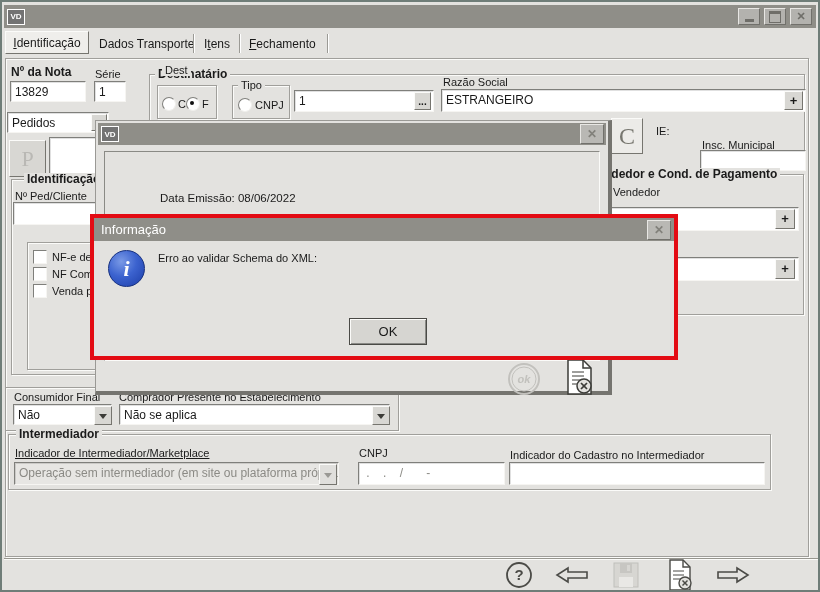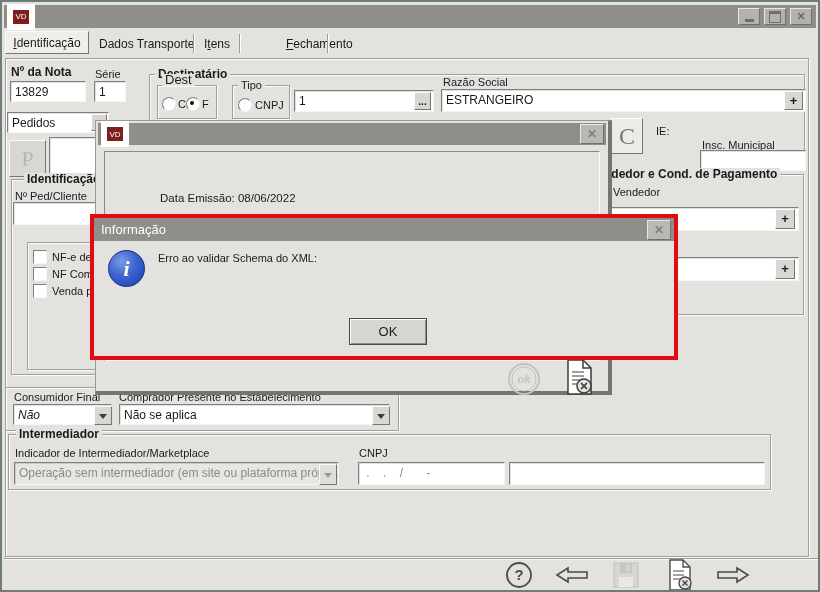--- a/index.html
+++ b/index.html
@@ -1,22 +1,22 @@
 <!DOCTYPE html>
 <html><head>
 <meta charset="utf-8">
 <style>
   html,body{margin:0;padding:0;background:#555;}
   .screen{position:relative;width:820px;height:592px;background:#e3e2df;overflow:hidden;
           font-family:"Liberation Sans",sans-serif;color:#1a1a1a;box-sizing:border-box;
           border:2px solid #6f7d78;}
   .abs{position:absolute;box-sizing:border-box;}
   .tbar{background:#8f8e88;color:#fff;font-weight:bold;font-size:13px;display:flex;align-items:center;}
-  .vd{width:16px;height:14px;background:#7f1d1d;color:#fff;font-size:8px;font-weight:normal;
-      display:flex;align-items:center;justify-content:center;margin:0 6px 0 3px;border:6px solid #ffffff;}
+  .vd{width:16px;height:14px;background:#737373;color:#fff;font-size:8px;font-weight:bold;
+      display:flex;align-items:center;justify-content:center;margin:0 6px 0 3px;border:1px solid #ffffff;}
   .winbtn{width:22px;height:17px;background:#b3b2ae;border:1px solid;border-color:#e8e7e4 #71706b #71706b #e8e7e4;
       display:flex;align-items:center;justify-content:center;color:#6f6e69;font-size:11px;font-weight:bold;}
   .sunken{background:#fff;border:1px solid;border-color:#7f7f7b #f6f5f2 #f6f5f2 #7f7f7b;
       box-shadow:inset 1px 1px 0 rgba(0,0,0,.12);}
   .raised{background:#d8d7d3;border:1px solid;border-color:#fbfbf9 #76756f #76756f #fbfbf9;}
   .etched{border:1px solid #a09f9b;box-shadow:inset 1px 1px 0 #fbfbf9,1px 1px 0 #fbfbf9;}
   .grouplabel{position:absolute;background:#e3e2df;padding:0 3px;font-weight:bold;font-size:12px;line-height:12px;}
   .lbl{font-size:11px;line-height:12px;white-space:nowrap;}
   .val{font-size:12px;line-height:14px;padding:3px 0 0 4px;white-space:nowrap;overflow:hidden;}
   .pre{white-space:pre;}
@@ -59,21 +59,21 @@
     <span class="tabtxt"><span></span><span class="u">I</span><span>dentificação</span></span>
   </div>
   <div class="abs tabtxt" style="left:97px;top:35px;">
     <span>Dados Transporte</span><span class="u"></span><span></span>
   </div>
   <div class="abs sep" style="left:191px;top:32px;height:19px;"></div>
   <div class="abs tabtxt" style="left:202px;top:35px;">
     <span>I</span><span class="u">t</span><span>ens</span>
   </div>
   <div class="abs sep" style="left:237px;top:32px;height:19px;"></div>
-  <div class="abs tabtxt" style="left:247px;top:35px;margin-left:37px;">
+  <div class="abs tabtxt" style="left:247px;top:35px;">
     <span></span><span class="u">F</span><span>echamento</span>
   </div>
   <div class="abs sep" style="left:325px;top:32px;height:19px;"></div>
 
   <div class="abs etched" style="left:3px;top:56px;width:804px;height:499px;"></div>
 
   <div class="abs lbl" style="left:9px;top:64px;font-weight:bold;font-size:12px;">Nº da Nota</div>
   <div class="abs sunken val" style="left:8px;top:79px;width:76px;height:21px;">13829</div>
   <div class="abs lbl" style="left:93px;top:66px;">Série</div>
   <div class="abs sunken val" style="left:92px;top:79px;width:32px;height:21px;">1</div>
@@ -100,21 +100,21 @@
   </div>
   <div class="abs" style="left:31px;top:282px;display:flex;align-items:center;gap:5px;">
     <span class="chk"></span>
     <span class="lbl">Venda pa</span>
   </div>
 
   <div class="abs etched" style="left:147px;top:72px;width:656px;height:96px;"></div>
   <div class="grouplabel" style="left:153px;top:66px;">Destinatário</div>
 
   <div class="abs etched" style="left:155px;top:83px;width:60px;height:34px;"></div>
-  <div class="grouplabel" style="left:160px;top:72px;font-weight:normal;font-size:13px;">Dest</div>
+  <div class="grouplabel" style="left:160px;top:62px;font-weight:normal;font-size:11px;">Dest</div>
   <div class="abs" style="left:160px;top:95px;display:flex;align-items:center;gap:2px;">
     <span class="radio"></span>
     <span class="lbl">C</span>
   </div>
   <div class="abs" style="left:184px;top:95px;display:flex;align-items:center;gap:2px;">
     <span class="radio on"></span>
     <span class="lbl">F</span>
   </div>
 
   <div class="abs etched" style="left:230px;top:83px;width:58px;height:34px;"></div>
@@ -140,33 +140,34 @@
   <div class="abs etched" style="left:575px;top:172px;width:227px;height:141px;"></div>
   <div class="grouplabel" style="left:585px;top:166px;">Vendedor e Cond. de Pagamento</div>
   <div class="abs lbl" style="left:611px;top:184px;">Vendedor</div>
   <div class="abs sunken" style="left:580px;top:205px;width:217px;height:24px;"></div>
   <div class="abs plusbtn" style="left:773px;top:207px;width:20px;height:20px;">+</div>
   <div class="abs sunken" style="left:580px;top:255px;width:217px;height:24px;"></div>
   <div class="abs plusbtn" style="left:773px;top:257px;width:20px;height:20px;">+</div>
 
   <div class="abs etched" style="left:3px;top:385px;width:394px;height:44px;"></div>
   <div class="abs lbl" style="left:12px;top:389px;">Consumidor Final</div>
-  <div class="abs sunken val" style="left:11px;top:402px;width:99px;height:21px;font-style:italic;">Não</div>
+  <div class="abs sunken val" style="left:11px;top:402px;width:99px;height:21px;">Não</div>
   <div class="combo-arrow" style="left:92px;top:404px;width:16px;height:17px;position:absolute;right:auto;bottom:auto;"></div>
   <div class="abs lbl" style="left:117px;top:389px;">Comprador Presente no Estabelecimento</div>
   <div class="abs sunken val" style="left:117px;top:402px;width:271px;height:21px;">Não se aplica</div>
   <div class="combo-arrow" style="left:370px;top:404px;width:16px;height:17px;position:absolute;right:auto;bottom:auto;"></div>
 
   <div class="abs etched" style="left:6px;top:432px;width:763px;height:56px;"></div>
   <div class="grouplabel" style="left:14px;top:426px;">Intermediador</div>
-  <div class="abs lbl" style="left:13px;top:445px;">Indicador de Intermediador/Marketplace</div>
+  <div class="abs lbl" style="left:13px;top:445px;text-decoration:underline;">Indicador de Intermediador/Marketplace</div>
   <div class="abs sunken val" style="left:12px;top:460px;width:325px;height:23px;background:#e7e6e3;color:#8b8a85;">Operação sem intermediador (em site ou plataforma própria)</div>
   <div class="combo-arrow dis" style="left:317px;top:462px;width:16px;height:19px;position:absolute;right:auto;bottom:auto;background:#e0dfdc;"></div>
   <div class="abs lbl" style="left:357px;top:445px;">CNPJ</div>
   <div class="abs sunken val pre" style="left:356px;top:460px;width:147px;height:23px;color:#8b8a85;"> .    .    /       - </div>
+  <div class="abs lbl" style="left:508px;top:447px;">Indicador do Cadastro no Intermediador</div>
   <div class="abs sunken val" style="left:507px;top:460px;width:256px;height:23px;"></div>
 
   <div class="abs" style="left:2px;top:556px;width:816px;height:1px;background:#97968f;"></div>
   <div class="abs" style="left:2px;top:557px;width:816px;height:1px;background:#fbfbf9;"></div>
 
   <div class="abs" style="left:503px;top:559px;">
     <svg width="28" height="28">
       <circle cx="14" cy="14" r="12" fill="none" stroke="#4b4b47" stroke-width="1.8"></circle>
       <text x="14" y="19" text-anchor="middle" font-size="15" font-weight="bold" fill="#4b4b47" font-family="Liberation Sans,sans-serif">?</text>
     </svg>

